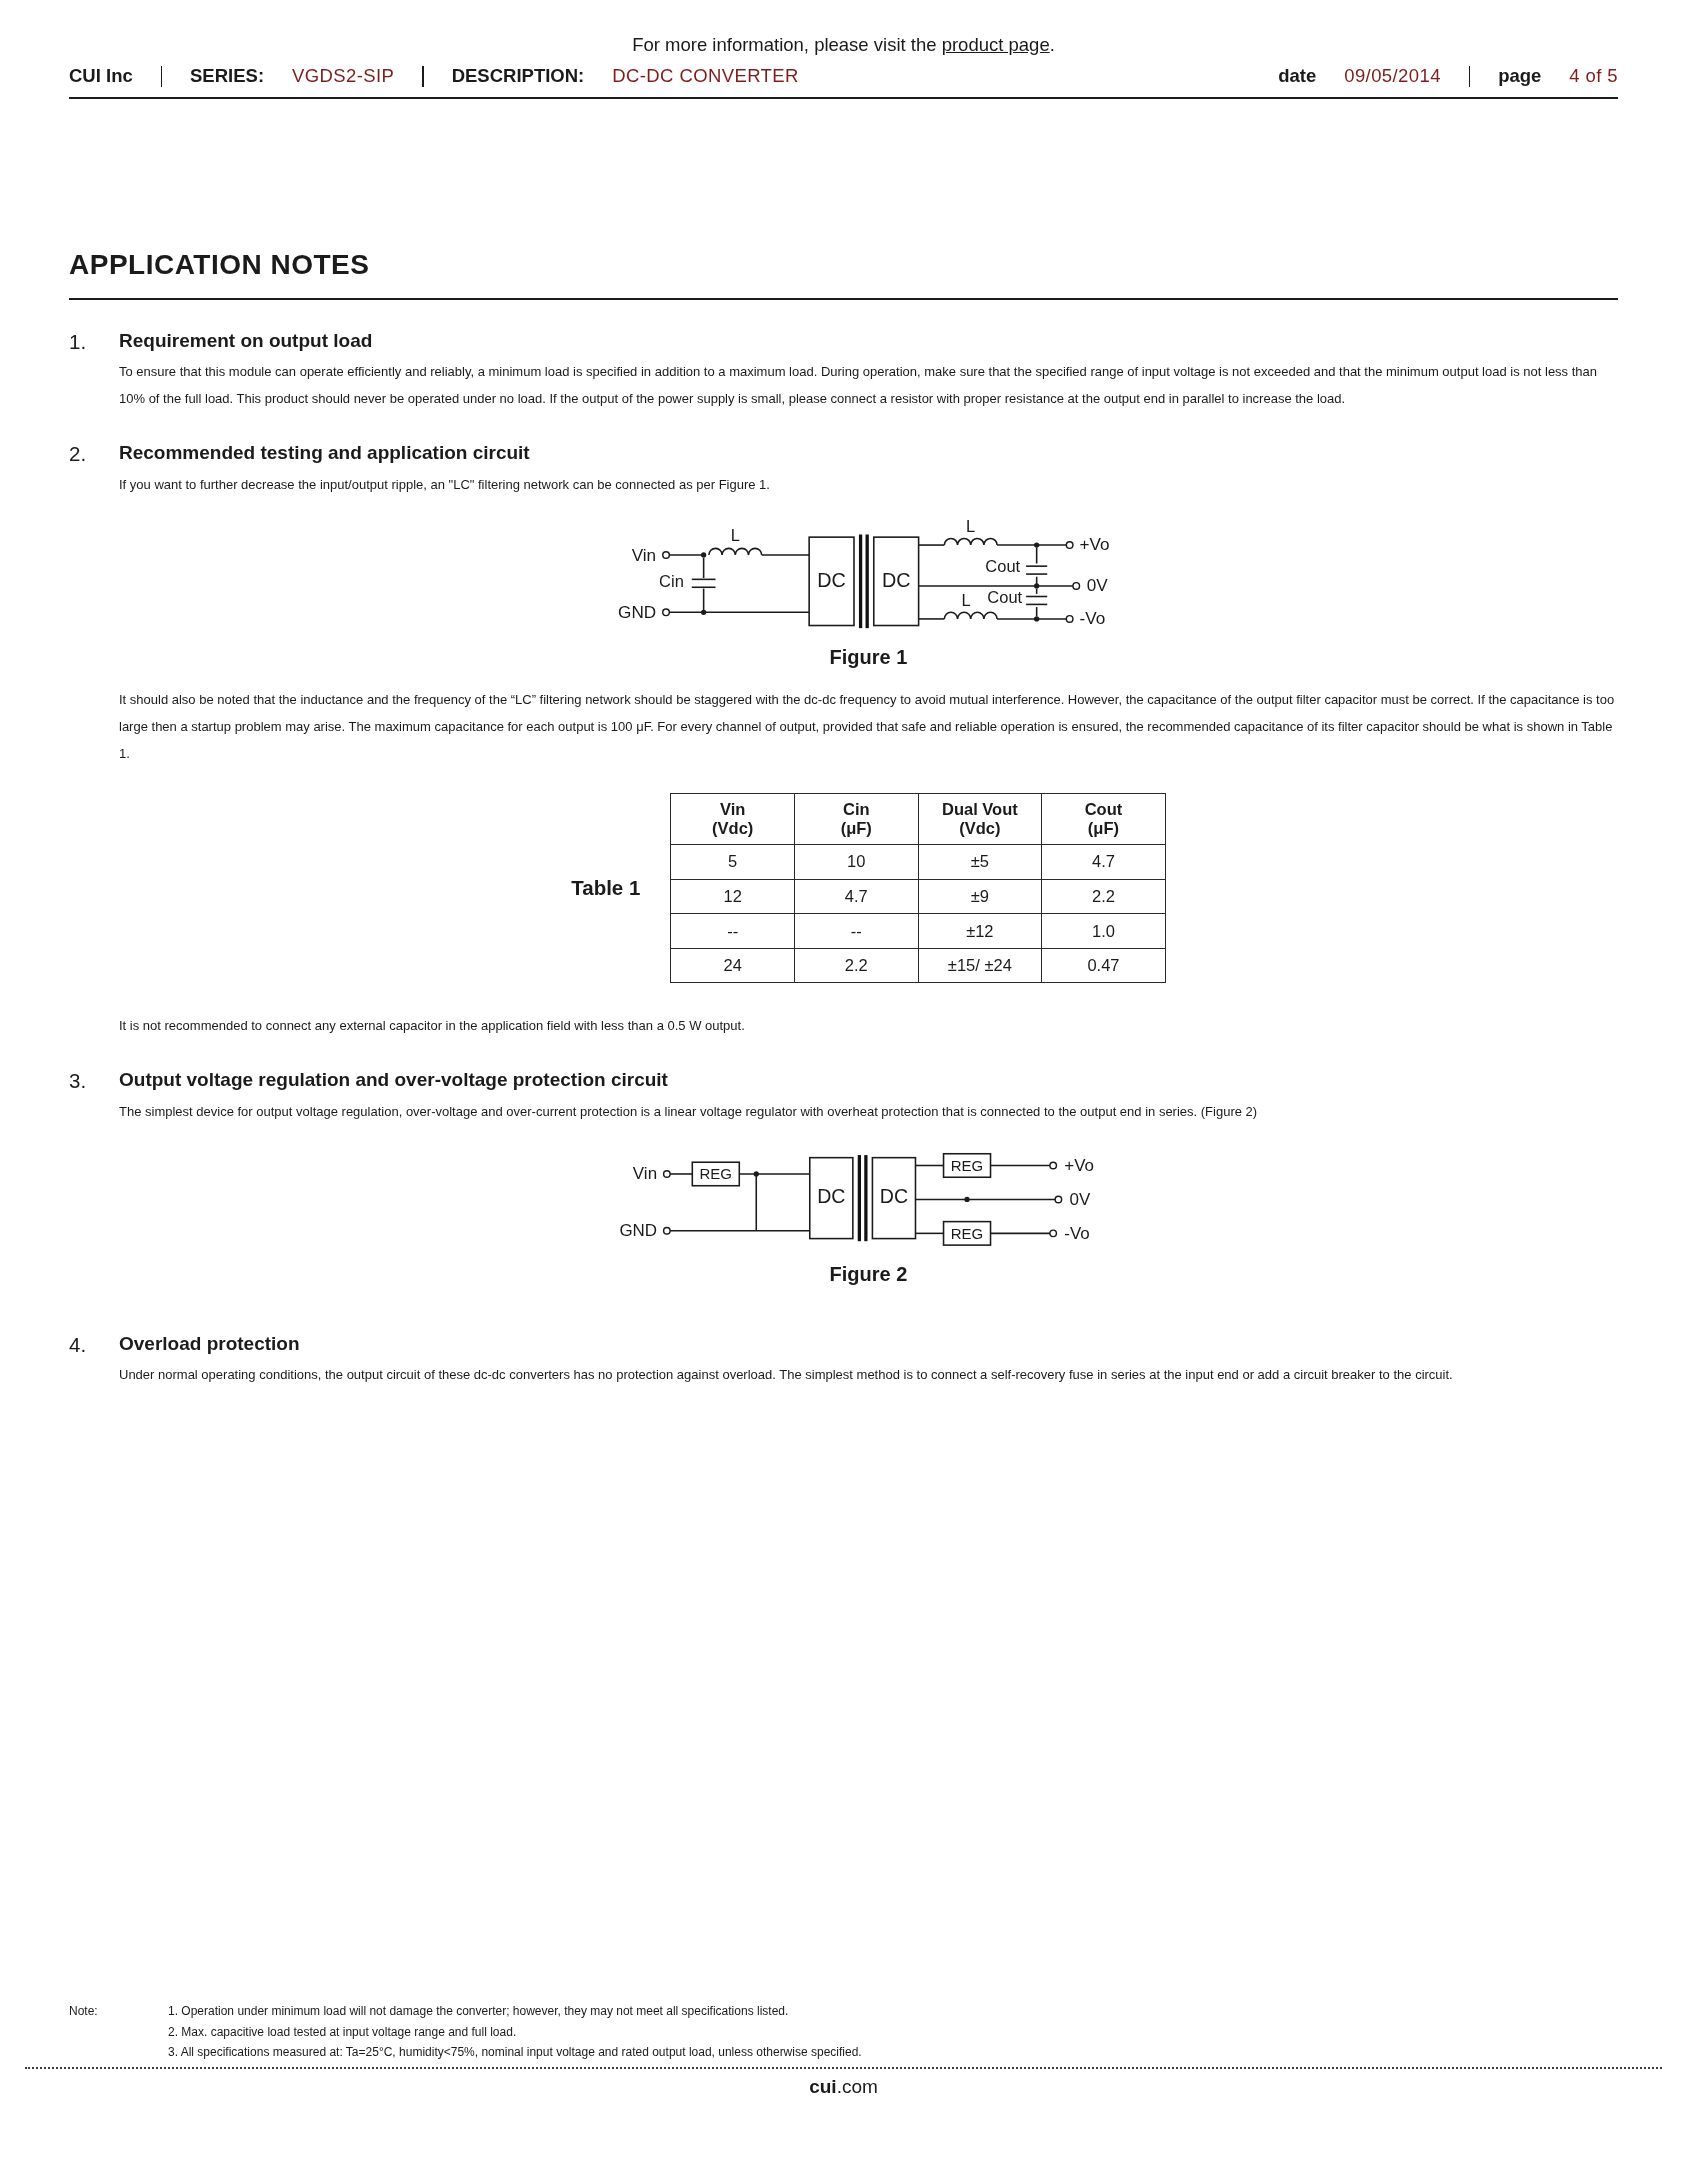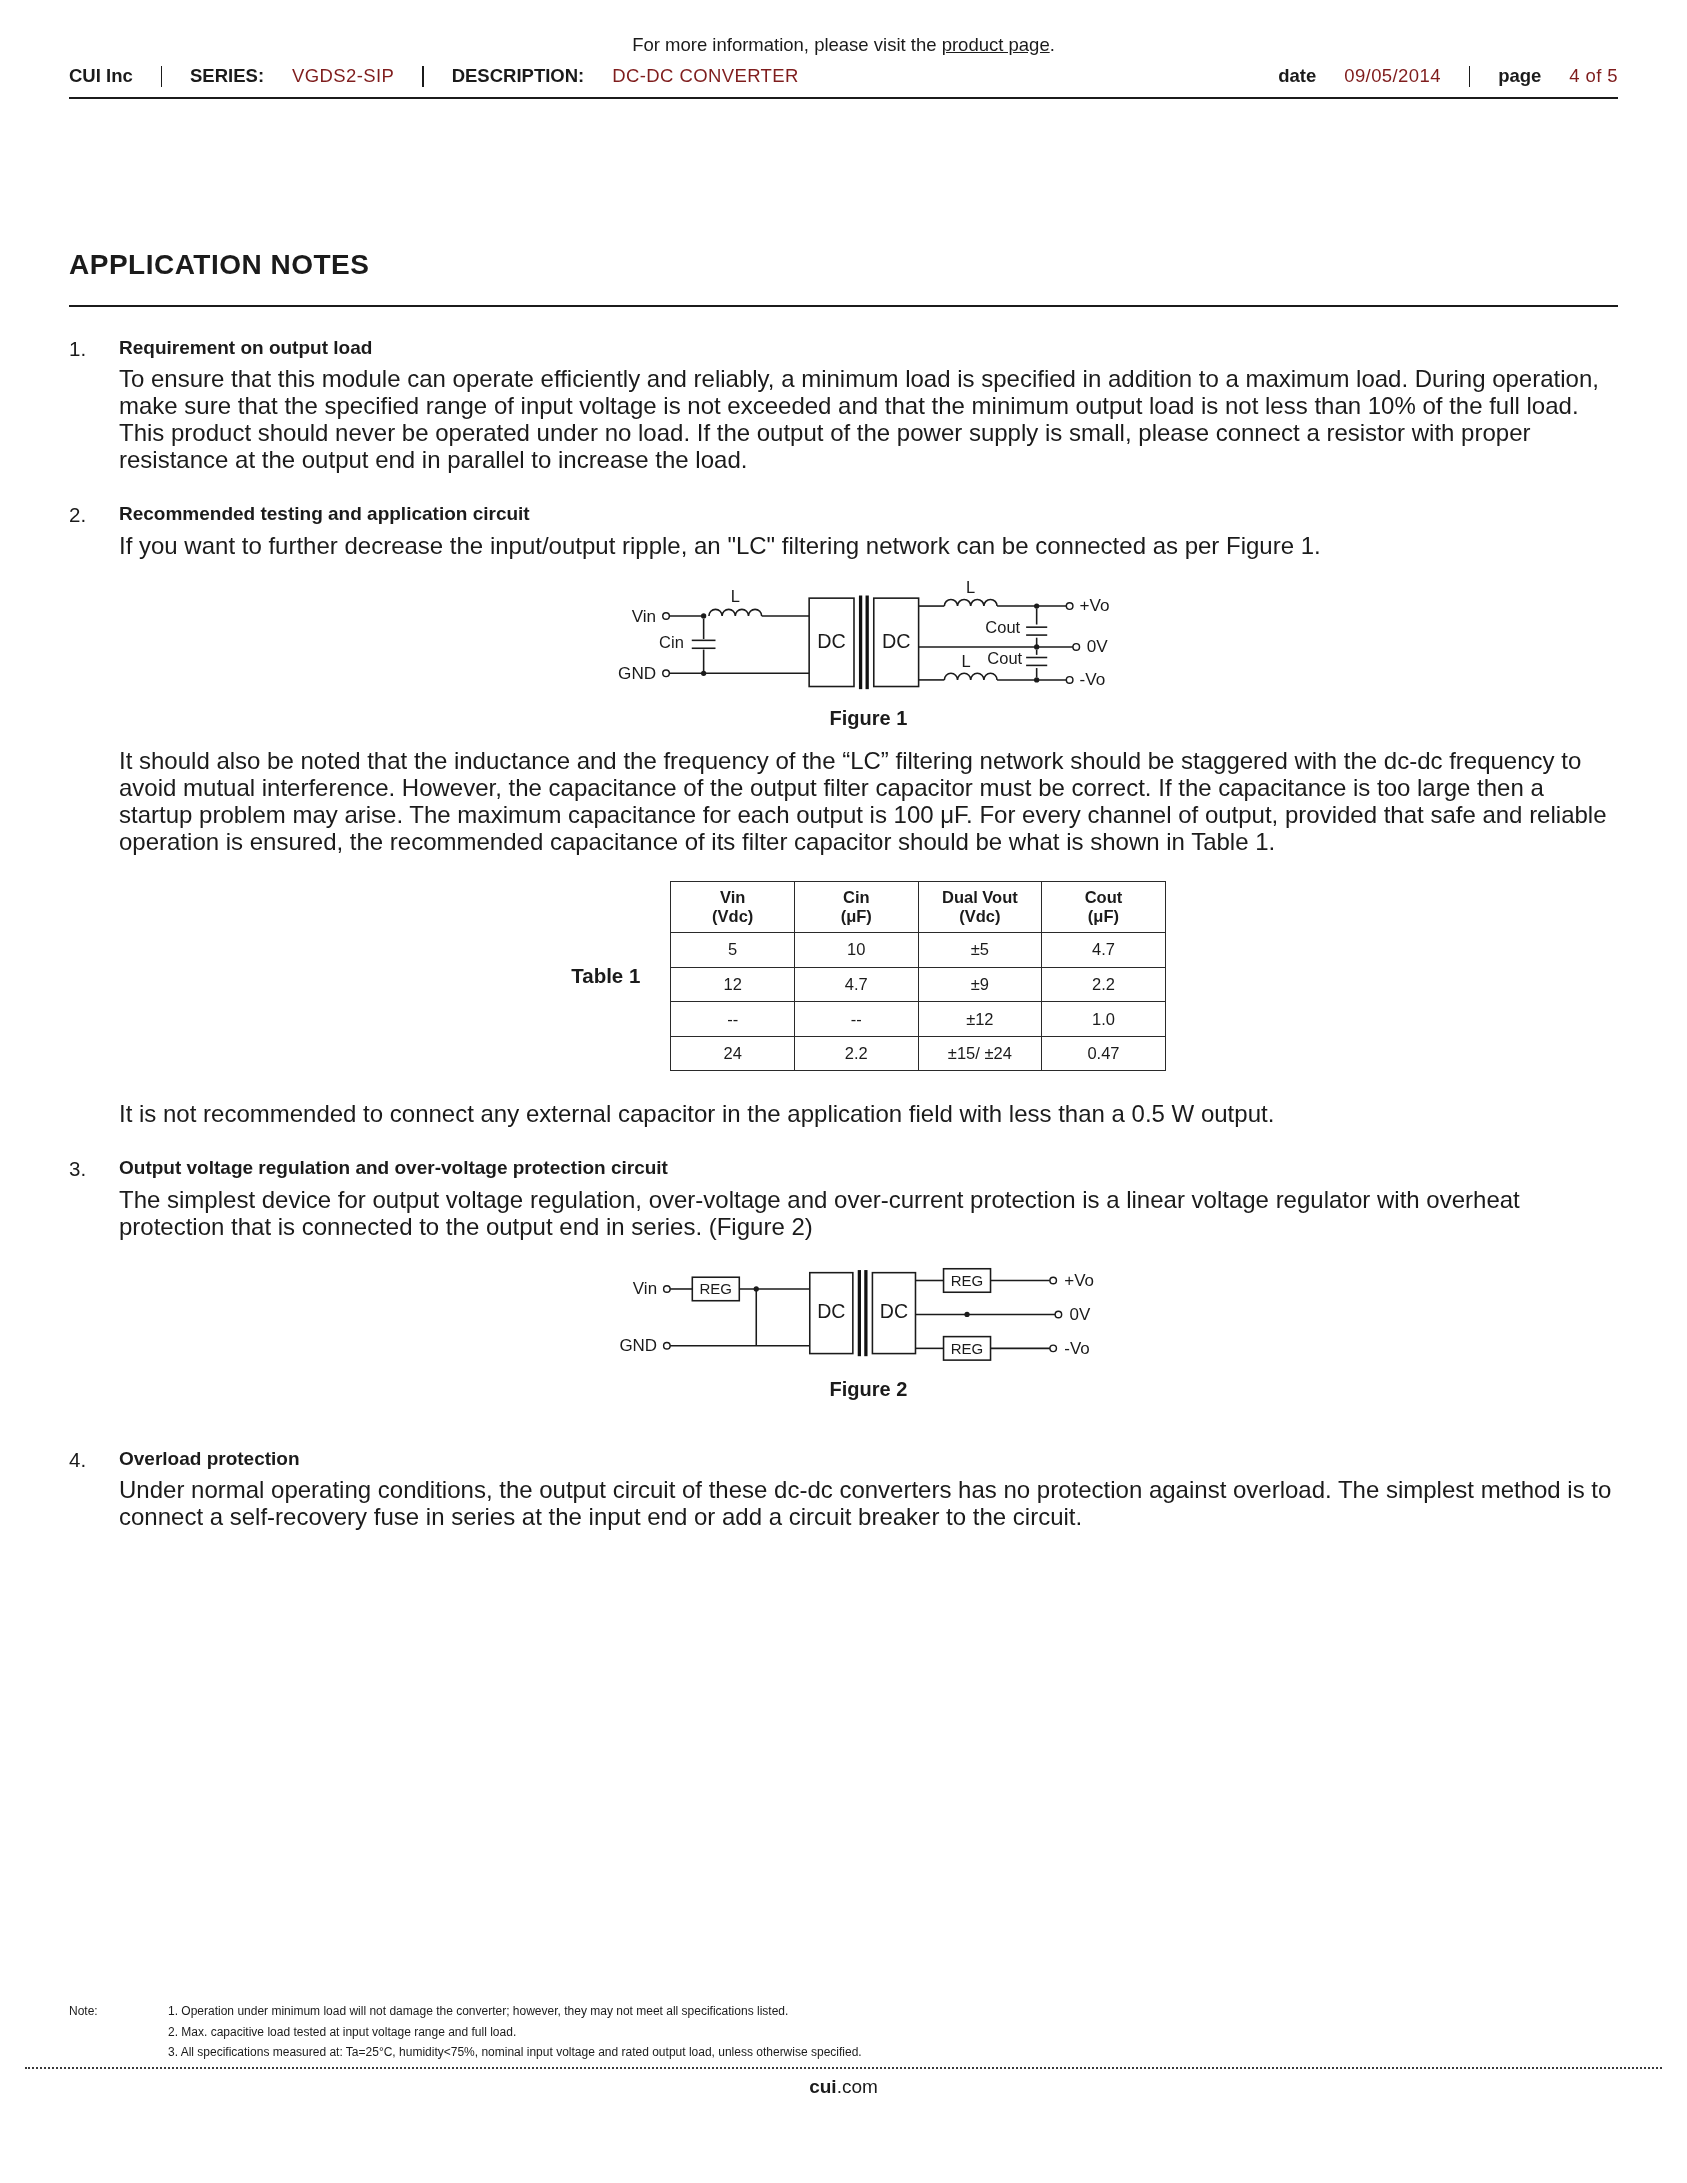--- a/index.html
+++ b/index.html
@@ -16,28 +16,28 @@
     margin:9.3px 69px 0;padding-bottom:9.3px;border-bottom:2px solid #1b1b1b;
     font-size:18.5px;
   }
   .hgroup{display:flex;align-items:center;gap:28px;}
   .b{font-weight:bold;}
   .val{color:#7f1d1d;letter-spacing:0.4px;}
   .vbar{width:1.3px;height:21px;background:#1b1b1b;}
   
   .title{
     margin:150px 69px 0;font-size:28px;font-weight:bold;letter-spacing:0.5px;
-    padding-bottom:24px;border-bottom:2px solid #1b1b1b;
+    padding-bottom:17px;border-bottom:2px solid #1b1b1b;
   }
   
   .content{margin:30px 69px 0;}
   .section{display:grid;grid-template-columns:50px 1fr;margin-bottom:30px;}
   .sec-num{font-size:20.5px;}
   .sec-heading{font-size:19px;font-weight:bold;margin-bottom:6.6px;}
-  .section p{margin:0;font-size:24px;line-height:27px;}
+  .section p{margin:0;font-size:13px;line-height:27px;}
   
   .figure{text-align:center;margin:22.5px 0 17px;}
   .figcaption{font-size:20px;font-weight:bold;margin-top:1.3px;}
   .wire{stroke:#1b1b1b;stroke-width:2.4;fill:none;}
   .thick{stroke:#111;stroke-width:5;fill:none;}
   .boxr{stroke:#1b1b1b;stroke-width:2.4;fill:#fff;}
   .term{stroke:#1b1b1b;stroke-width:2.2;fill:#fff;}
   .dot{fill:#1b1b1b;}
   .lbl{font-size:26px;fill:#1b1b1b;}
   .lbl-sm{font-size:25px;fill:#1b1b1b;}

